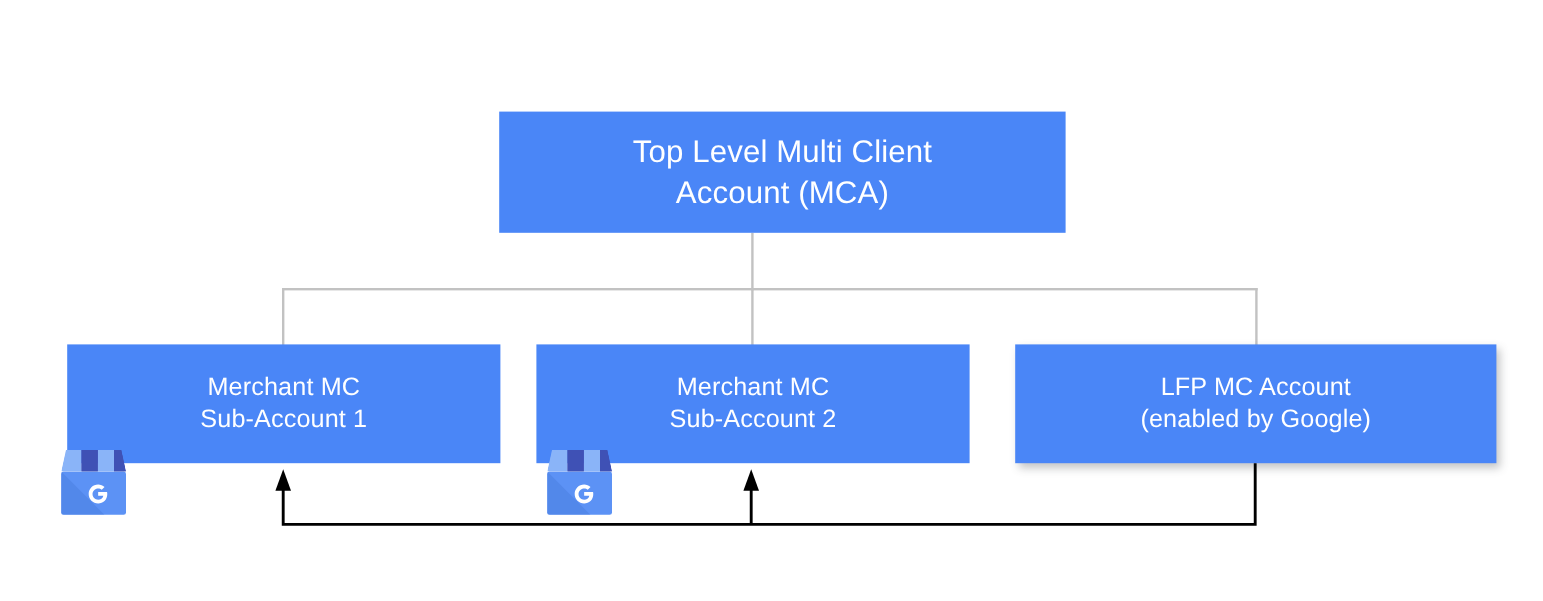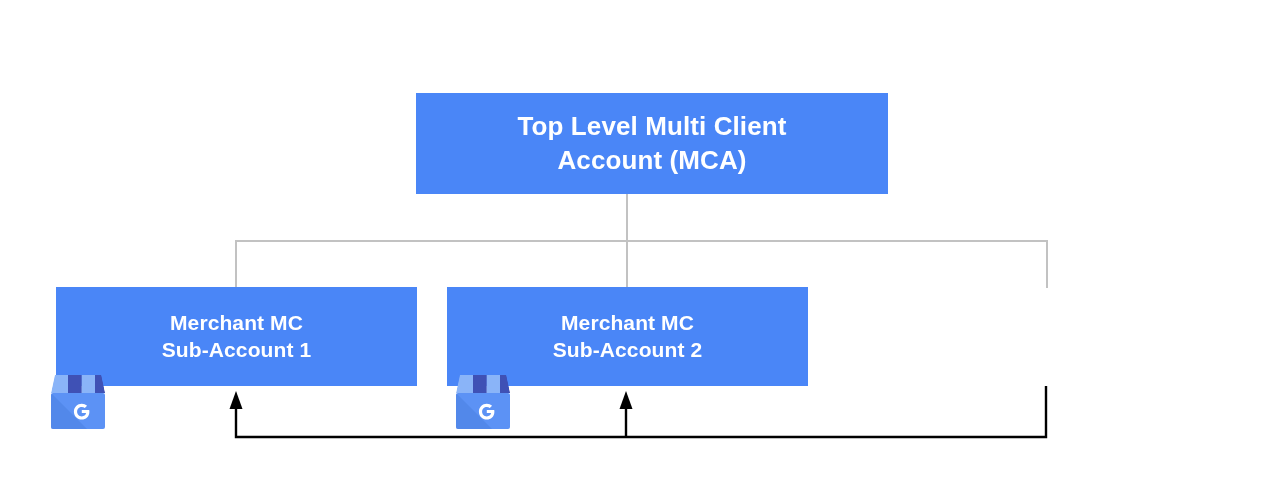--- a/index.html
+++ b/index.html
@@ -25,21 +25,20 @@
     background: #4a86f7;
     color: #ffffff;
     display: flex;
     align-items: center;
     justify-content: center;
     text-align: center;
     line-height: 1.28;
     letter-spacing: 0.1px;
     box-sizing: border-box;
     z-index: 5;
-    font-weight: bold;
   }
   .node .label {
     display: block;
     width: 100%;
     white-space: pre-line;
   }
 
   #node-mca {
     left: 416px;
     top: 93px;
@@ -132,20 +131,24 @@
   <div class="node" id="node-sub1">
     <span class="label">Merchant MC
 Sub-Account 1</span>
   </div>
 
   <div class="node" id="node-sub2">
     <span class="label">Merchant MC
 Sub-Account 2</span>
   </div>
 
+  <div class="node" id="node-lfp">
+    <span class="label">LFP MC Account
+(enabled by Google)</span>
+  </div>
 
   <svg class="gmb-icon" id="gmb-1" viewBox="0 0 72 72">
     <defs>
       <clipPath id="gmbBody1">
           <rect x="9" y="29" width="54" height="36" rx="2"></rect>
         </clipPath>
       <clipPath id="gmbAwn1">
           <path d="M9 29 L13 11 L59 11 L63 29 Z"></path>
         </clipPath>
     </defs>

